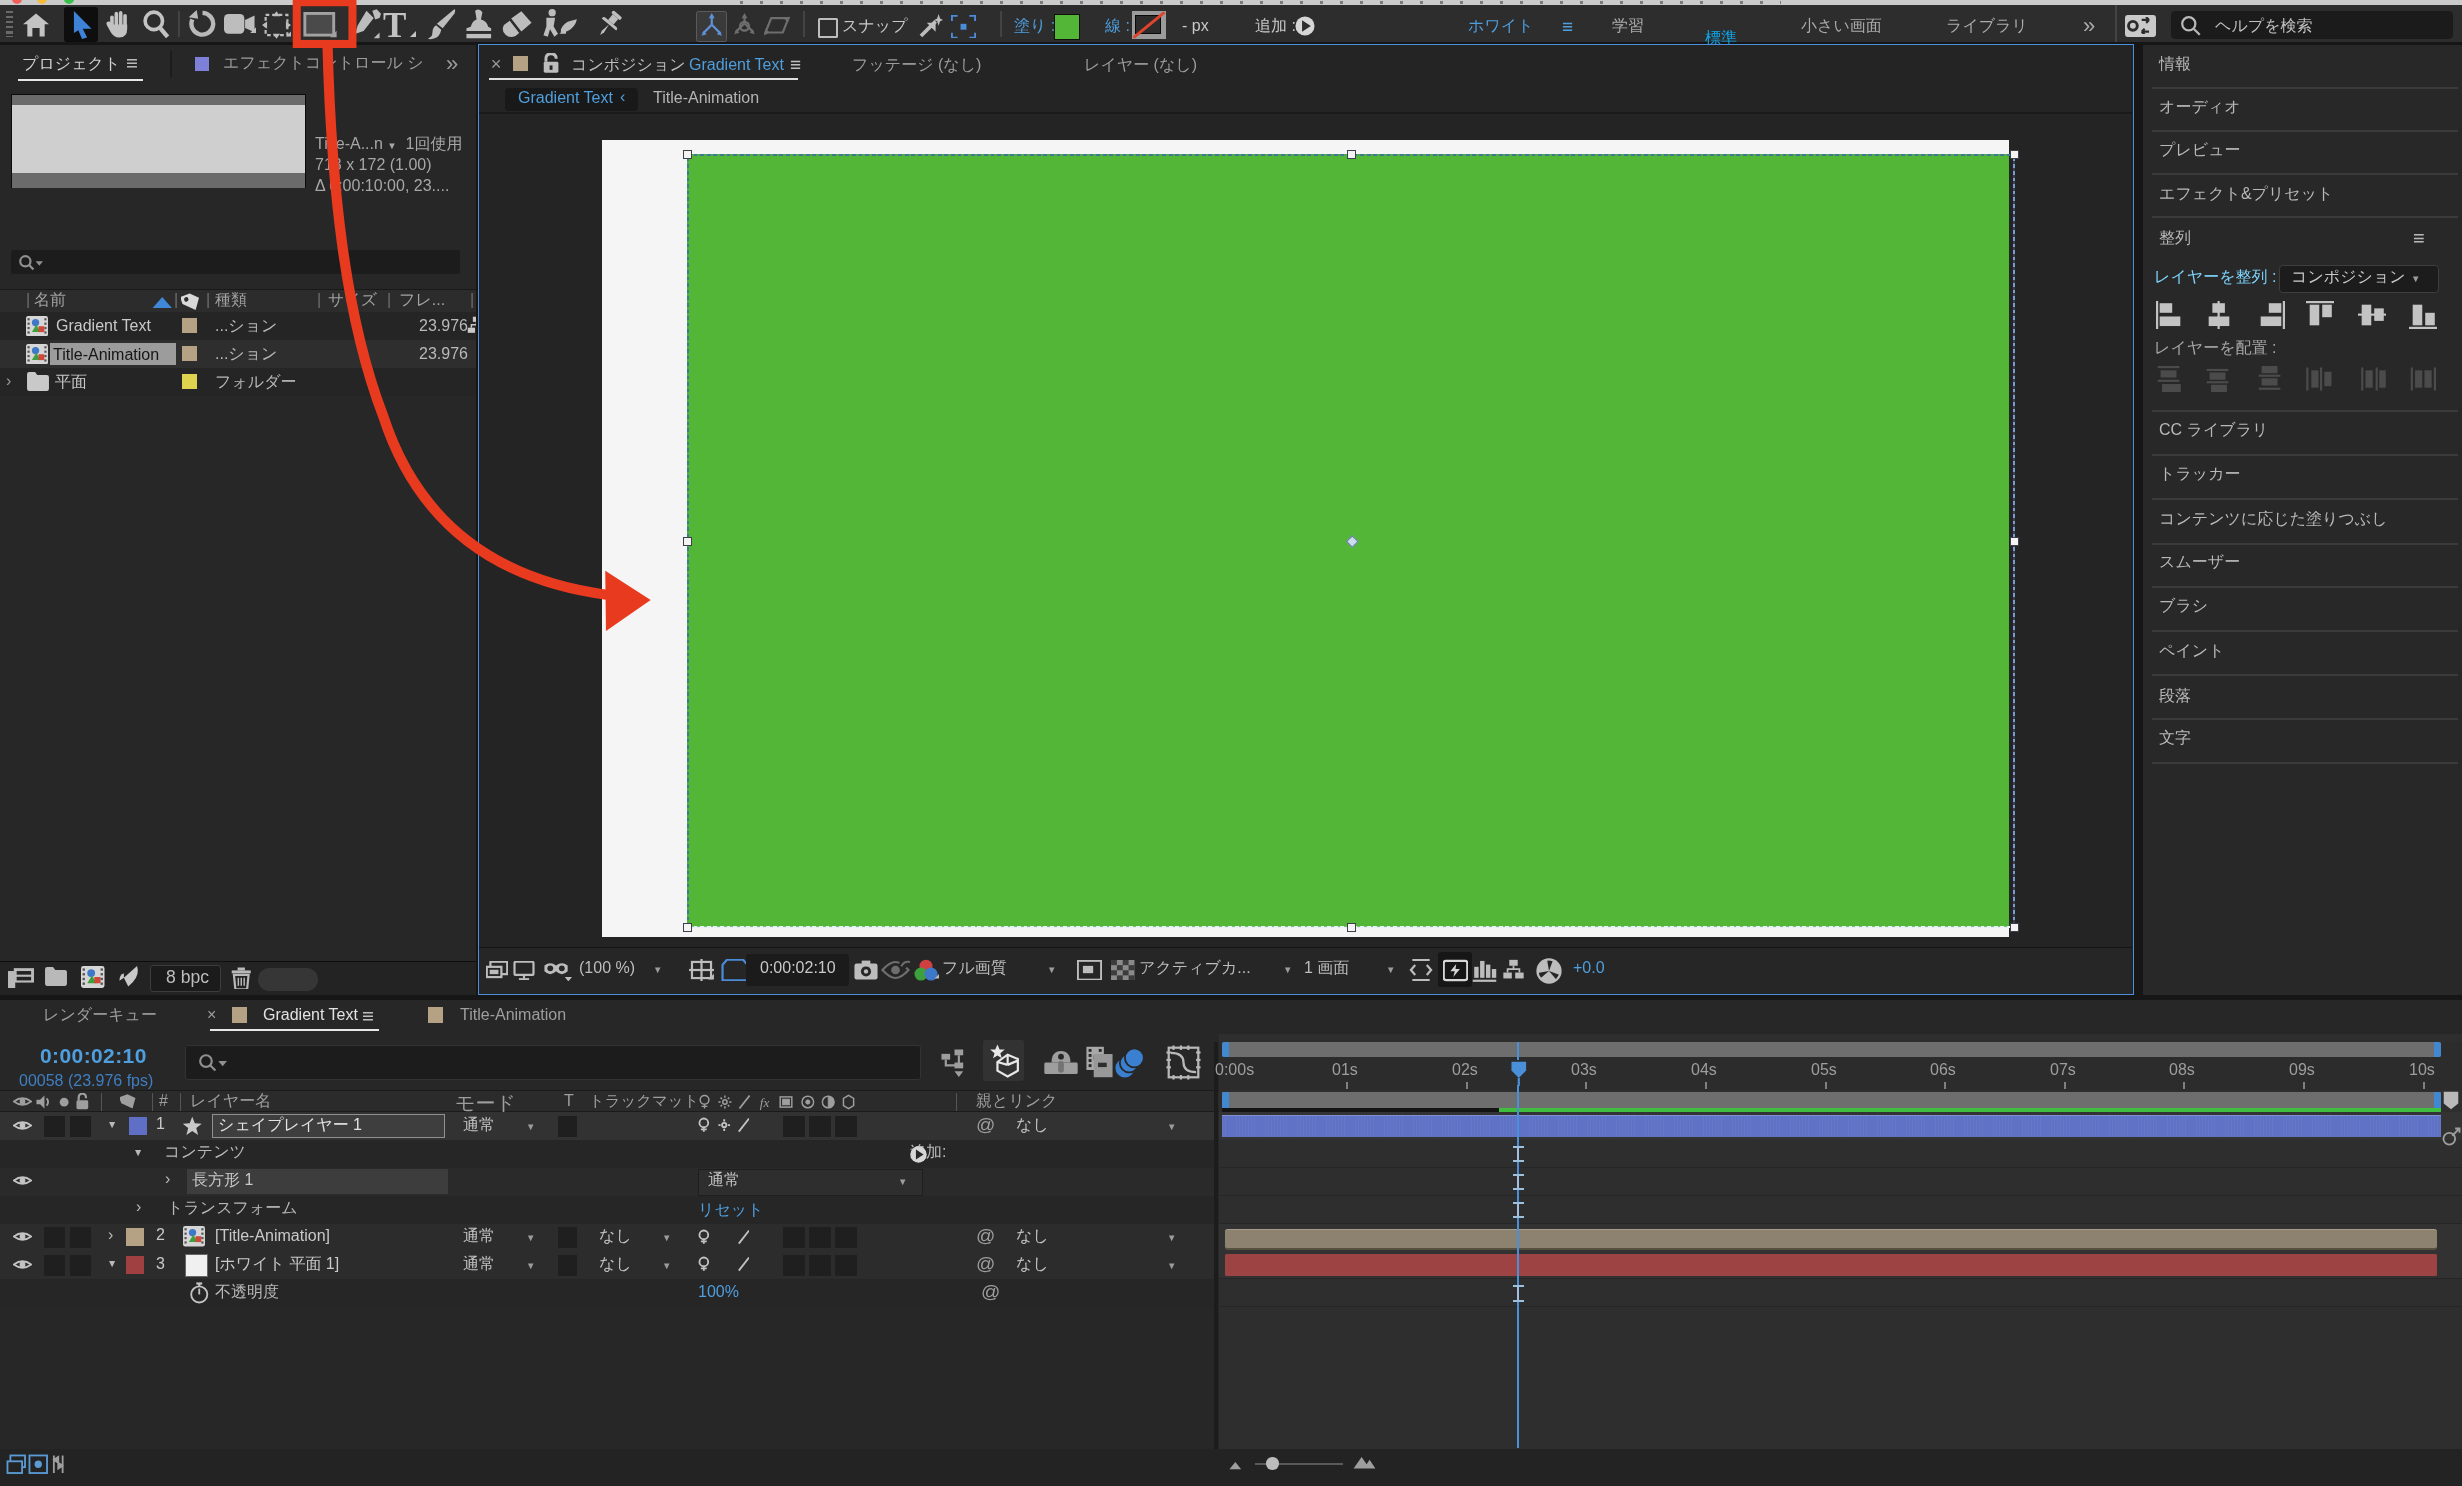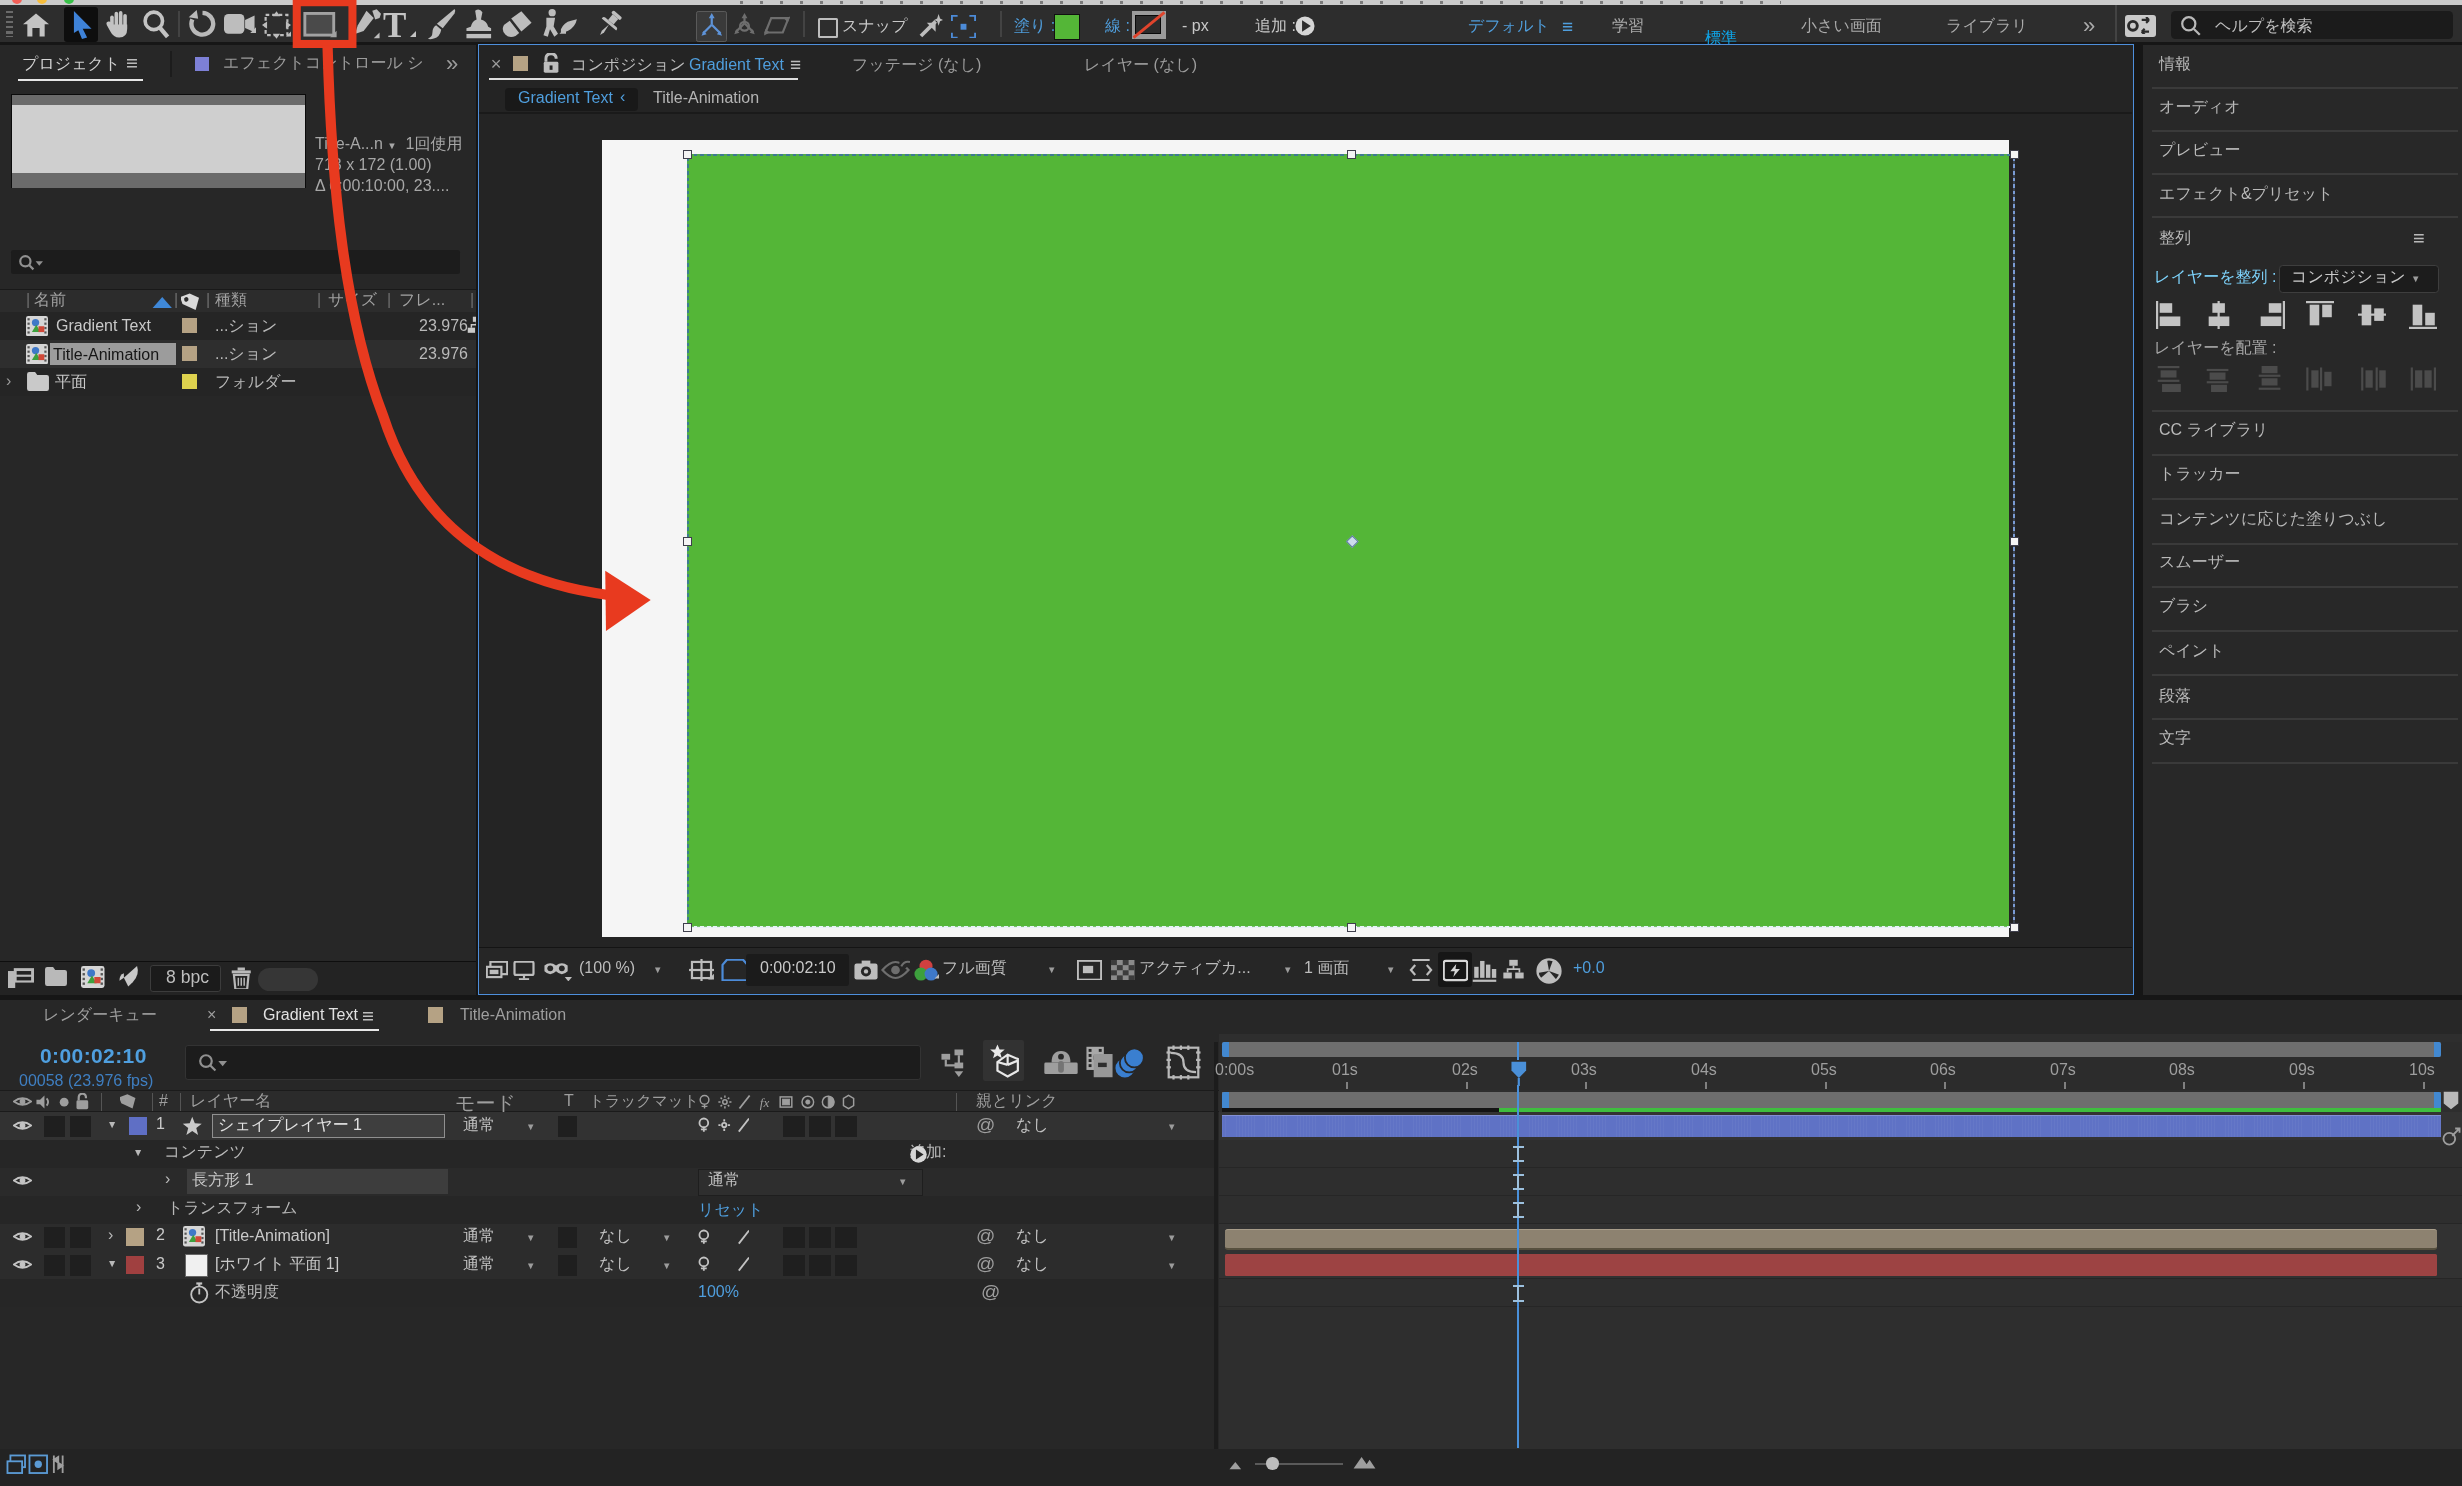--- a/index.html
+++ b/index.html
@@ -141,21 +141,21 @@
   <svg class="abs" style="left:1132px;top:5.9px;" width="34" height="28" viewBox="0 0 46 38">
         <line x1="2" y1="36" x2="44" y2="2" stroke="#e0442c" stroke-width="4"></line>
       </svg>
   <div class="txt" style="left:1182px;top:13px;color:#c8c8c8;">- px</div>
   <div class="txt" style="left:1255px;top:13px;color:#c8c8c8;">追加 :</div>
   <svg class="abs" style="left:1294px;top:9.5px;" width="22" height="22" viewBox="0 0 30 30">
         <circle cx="15" cy="15" r="13" fill="#d6d6d6"></circle>
         <path d="M11 7 L23 15 L11 23 Z" fill="#2d2d2d"></path>
       </svg>
 
-  <div class="txt" style="left:1468px;top:13px;color:#4f9edd;">デフォルト</div>
+  <div class="txt" style="left:1468px;top:13px;color:#4f9edd;">ホワイト</div>
   <div class="txt" style="left:1562px;top:11.7px;color:#4f9edd;font-size:19px;">≡</div>
   <div class="txt" style="left:1612px;top:13px;color:#ababab;">学習</div>
   <div class="txt" style="left:1705px;top:13px;color:#0ea5e9;margin-top:12px;">標準</div>
   <div class="txt" style="left:1801px;top:13px;color:#ababab;">小さい画面</div>
   <div class="txt" style="left:1946px;top:13px;color:#ababab;">ライブラリ</div>
   <div class="txt" style="left:2083px;top:9.5px;color:#ababab;font-size:22px;letter-spacing:-4.4px;">»</div>
   <div class="abs" style="left:2115px;top:0px;width:1.5px;height:37px;background:#434343;"></div>
   <div class="abs" style="left:2125px;top:9.5px;width:31px;height:22px;background:#c9c9c9;border-radius:2.9px;"></div>
   <svg class="abs" style="left:2127px;top:11.7px;" width="25" height="17.6" viewBox="0 0 34 24">
         <circle cx="8" cy="12" r="6" fill="none" stroke="#2a2a2a" stroke-width="4"></circle>

